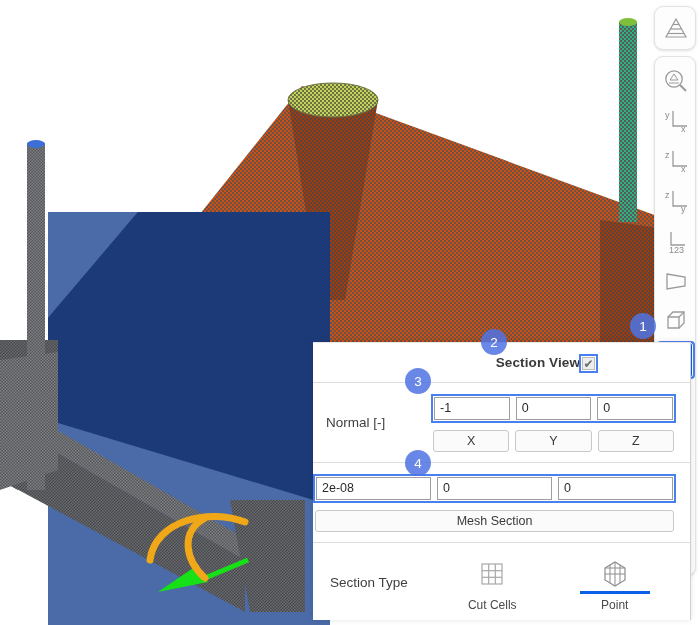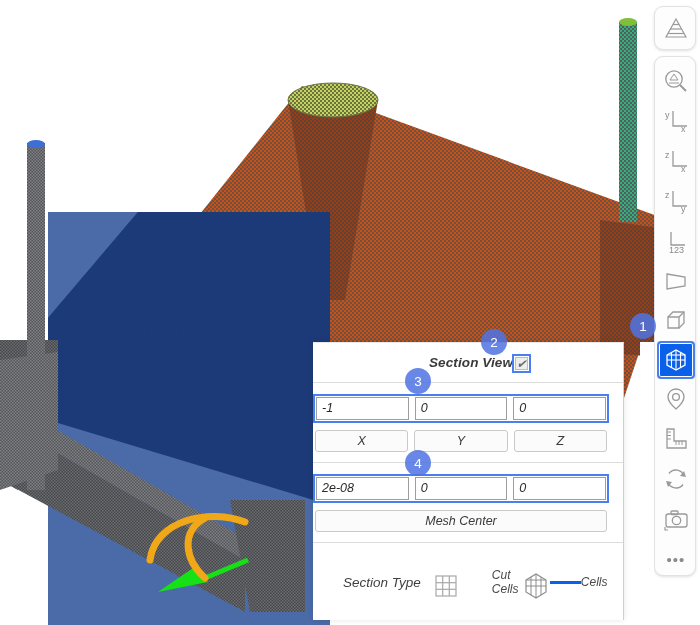--- a/index.html
+++ b/index.html
@@ -41,26 +41,25 @@
     width: 38px; height: 38px;
     margin: 0 2px;
     box-shadow: 0 0 0 1px #ffffff inset;
   }
   .axis-lbl { font-size: 9px; fill: #8a8a8a; font-family: "Liberation Sans", sans-serif; }
 
   
   #panel {
     position: absolute;
     left: 313px; top: 342px;
-    width: 311px; height: 278px;
+    width: 378px; height: 278px;
     background: #ffffff;
     border-right: 1px solid #cfcfcf;
     border-top: 1px solid #e8e8e8;
     box-shadow: 0 0 6px rgba(0,0,0,.10);
-    font-style: italic;
   }
   #panel-right-strip {
     position: absolute; left: 640px; top: 342px;
     width: 14px; height: 278px; background: #ffffff;
   }
   .row { position: relative; border-bottom: 1px solid #dcdcdc; }
   .row.last { border-bottom: none; }
 
   .hdr-row {
     height: 40px;
@@ -108,24 +107,24 @@
   .pbtn {
     flex: 1; height: 22px;
     border: 1px solid #c9c9c9; border-radius: 3px;
     background: #fbfbfb;
     font-size: 12.5px; color: #3a3a3a;
     display: flex; align-items: center; justify-content: center;
   }
   .pbtn.wide { flex: 1 0 100%; }
 
   .type-row { height: 78px; display: flex; align-items: center; }
-  .type-label { width: 118px; padding-left: 30px; font-size: 13.5px; color: #3f3f3f; }
+  .type-label { width: 118px; padding-left: 17px; font-size: 13.5px; color: #3f3f3f; }
   .type-opts { flex: 1; display: flex; justify-content: space-around; padding-right: 14px; }
   .type-opt {
-    display: flex; align-items: center;
+    display: flex; flex-direction: column; align-items: center;
     width: 86px;
   }
   .type-icon { height: 34px; display: flex; align-items: flex-end; }
   .type-underline { width: 70px; height: 3px; background: transparent; margin: 4px 0 4px; }
   .type-opt.selected .type-underline { background: #0a60e8; }
   .type-text { font-size: 12px; color: #4a4a4a; }
 
   
   .badge {
     position: absolute;
@@ -372,20 +371,21 @@
     <div class="row hdr-row">
       <span class="hdr-label">Section View</span>
       <div class="chk-wrap">
         <div class="chk-box">
           <span style="color:#6e6e6e;font-size:12px;line-height:1;">✔</span>
         </div>
       </div>
     </div>
 
     <div class="row field-row">
+      <div class="field-label">Normal [-]</div>
       <div class="field-stack">
         <div class="inputs">
           <div class="inp">-1</div>
           <div class="inp">0</div>
           <div class="inp">0</div>
         </div>
         <div class="btn-row">
           <div class="pbtn">X</div>
           <div class="pbtn">Y</div>
           <div class="pbtn">Z</div>
@@ -394,21 +394,21 @@
     </div>
 
     <div class="row field-row">
       <div class="field-stack">
         <div class="inputs">
           <div class="inp">2e-08</div>
           <div class="inp">0</div>
           <div class="inp">0</div>
         </div>
         <div class="btn-row">
-          <div class="pbtn wide">Mesh Center</div>
+          <div class="pbtn wide">Mesh Section</div>
         </div>
       </div>
     </div>
 
     <div class="row type-row last">
       <div class="type-label">Section Type</div>
       <div class="type-opts">
         <div class="type-opt">
           <div class="type-icon">
             <svg width="26" height="26" viewBox="0 0 26 26">
@@ -428,21 +428,21 @@
             <svg width="28" height="28" viewBox="0 0 28 28">
               <polygon points="4,9 14,3 24,9 24,21 14,27 4,21" fill="none" stroke="#8d8d8d" stroke-width="1.2"></polygon>
               <line x1="4" y1="9" x2="24" y2="9" stroke="#8d8d8d" stroke-width="1"></line>
               <line x1="14" y1="3" x2="14" y2="27" stroke="#8d8d8d" stroke-width="1"></line>
               <line x1="4" y1="15" x2="24" y2="15" stroke="#8d8d8d" stroke-width="1"></line>
               <line x1="9" y1="6" x2="9" y2="24" stroke="#8d8d8d" stroke-width="1"></line>
               <line x1="19" y1="6" x2="19" y2="24" stroke="#8d8d8d" stroke-width="1"></line>
             </svg>
           </div>
           <div class="type-underline"></div>
-          <div class="type-text">Cells</div>
+          <div class="type-text">Point</div>
         </div>
       </div>
     </div>
   </div>
 
   <div class="badge" id="badge1">1</div>
   <div class="badge" id="badge2">2</div>
   <div class="badge" id="badge3">3</div>
   <div class="badge" id="badge4">4</div>
 

